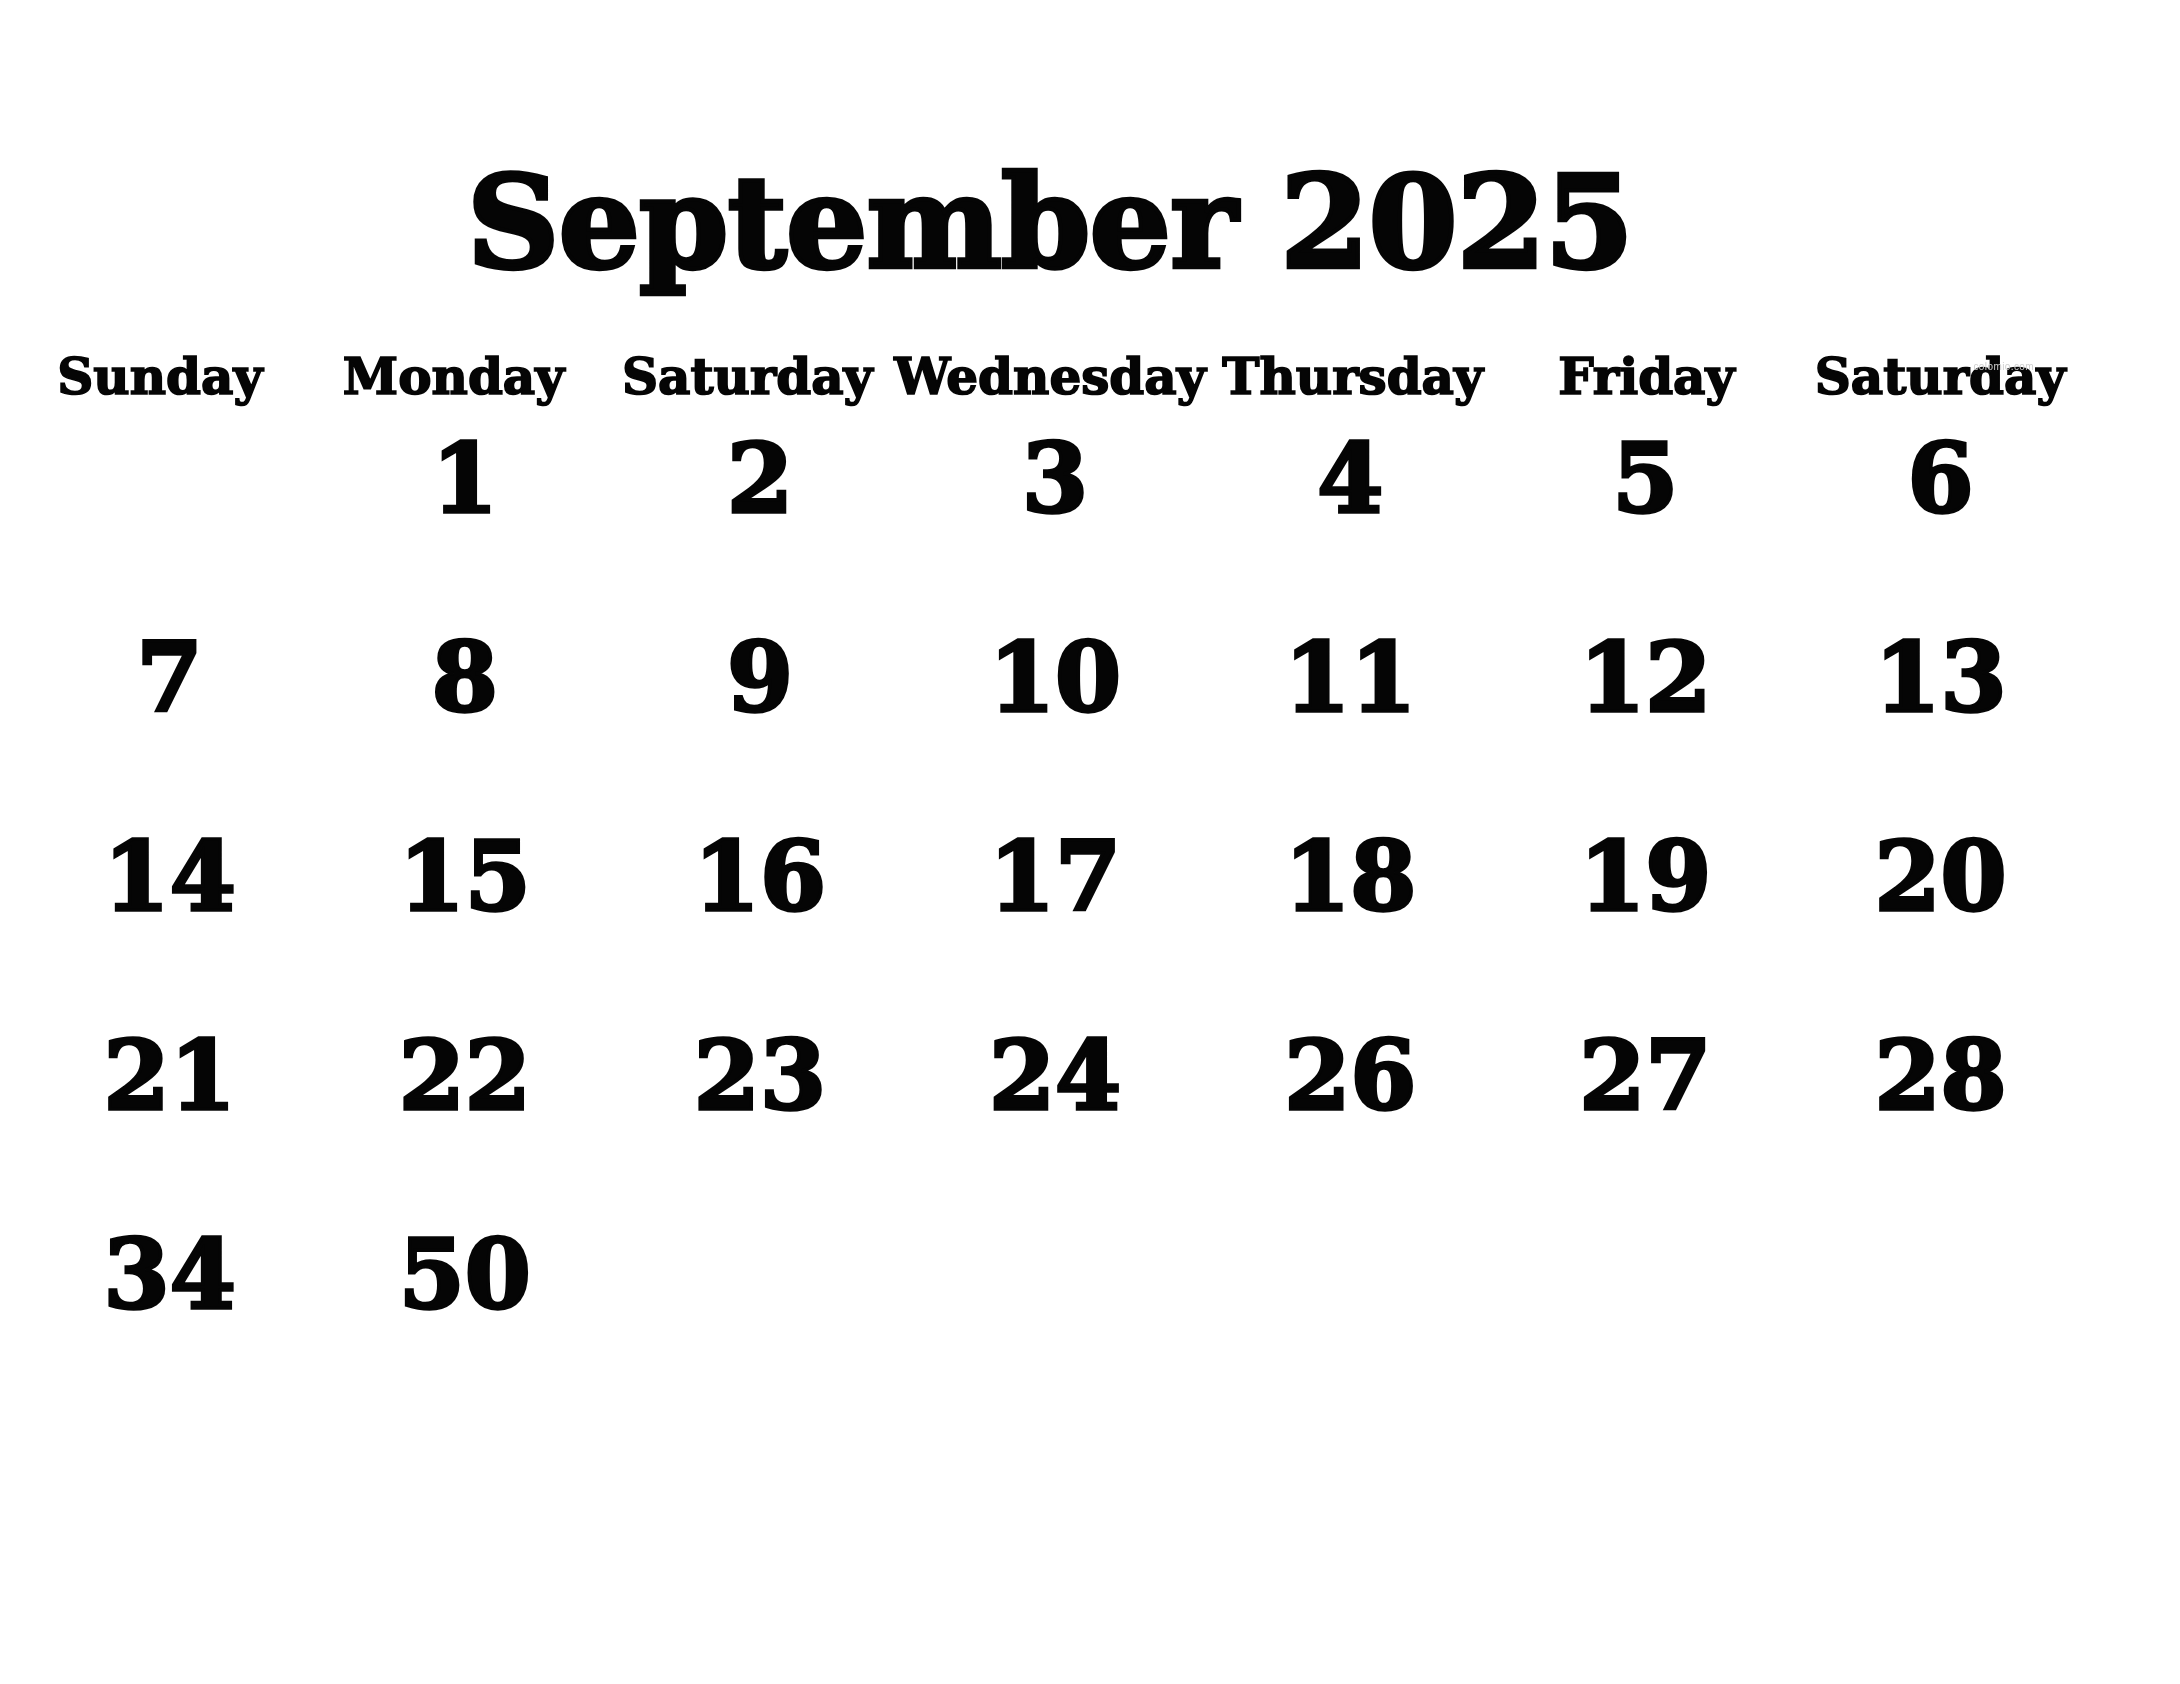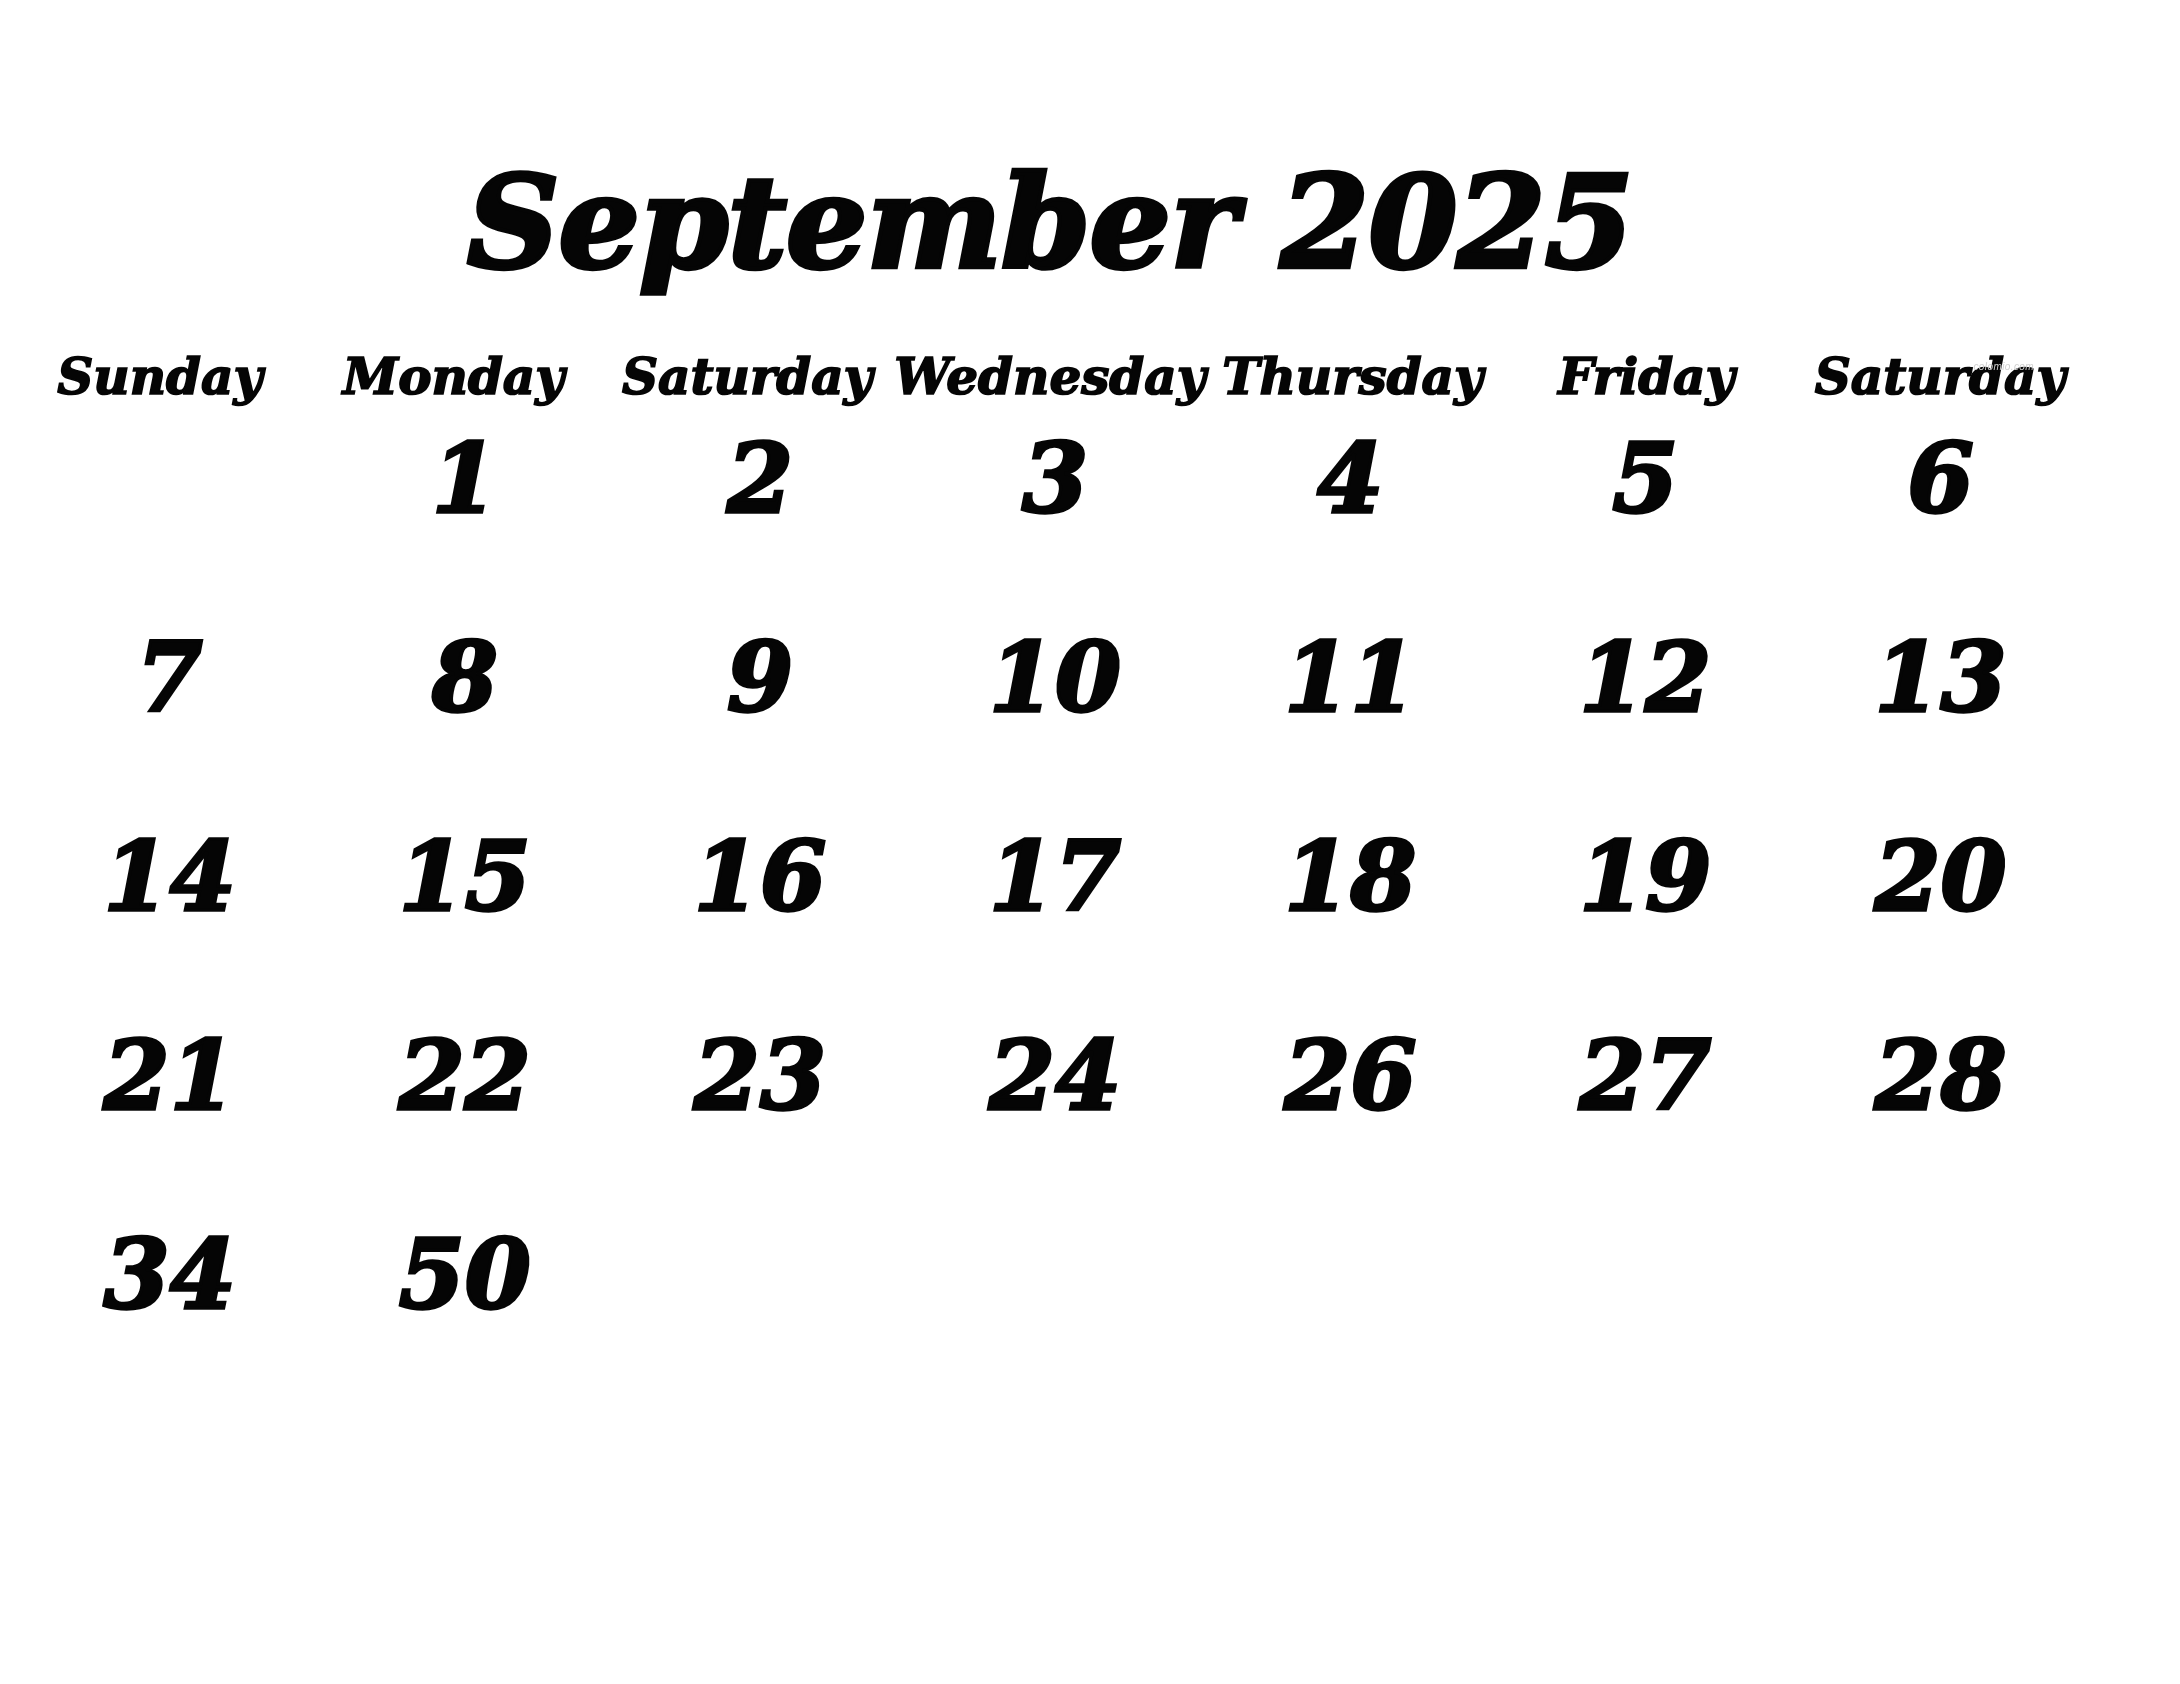--- a/index.html
+++ b/index.html
@@ -14,21 +14,20 @@
     color: #000000;
     overflow: hidden;
     position: relative;
   }
 
   .calendar {
     width: 2100px;
     height: 1685px;
     position: relative;
     box-sizing: border-box;
-    font-style: italic;
   }
 
   
   .title {
     text-align: center;
     font-family: "DejaVu Serif", serif;
     font-weight: 700;
     font-size: 128px;
     line-height: 1;
     letter-spacing: -0.9px;

